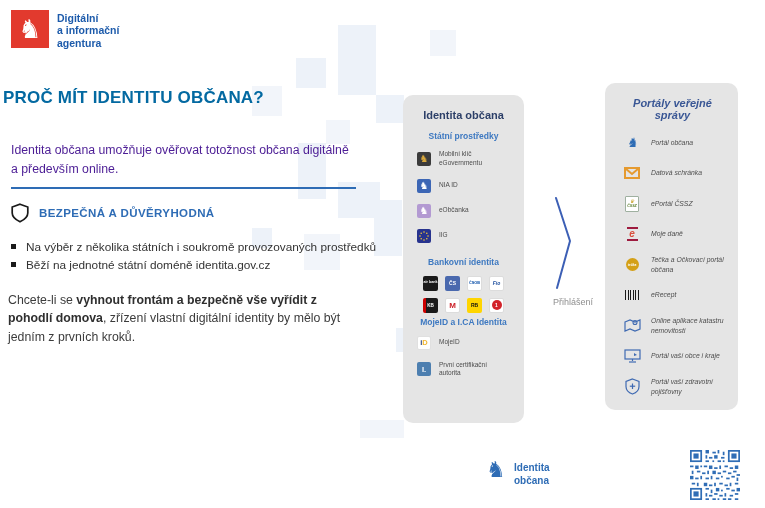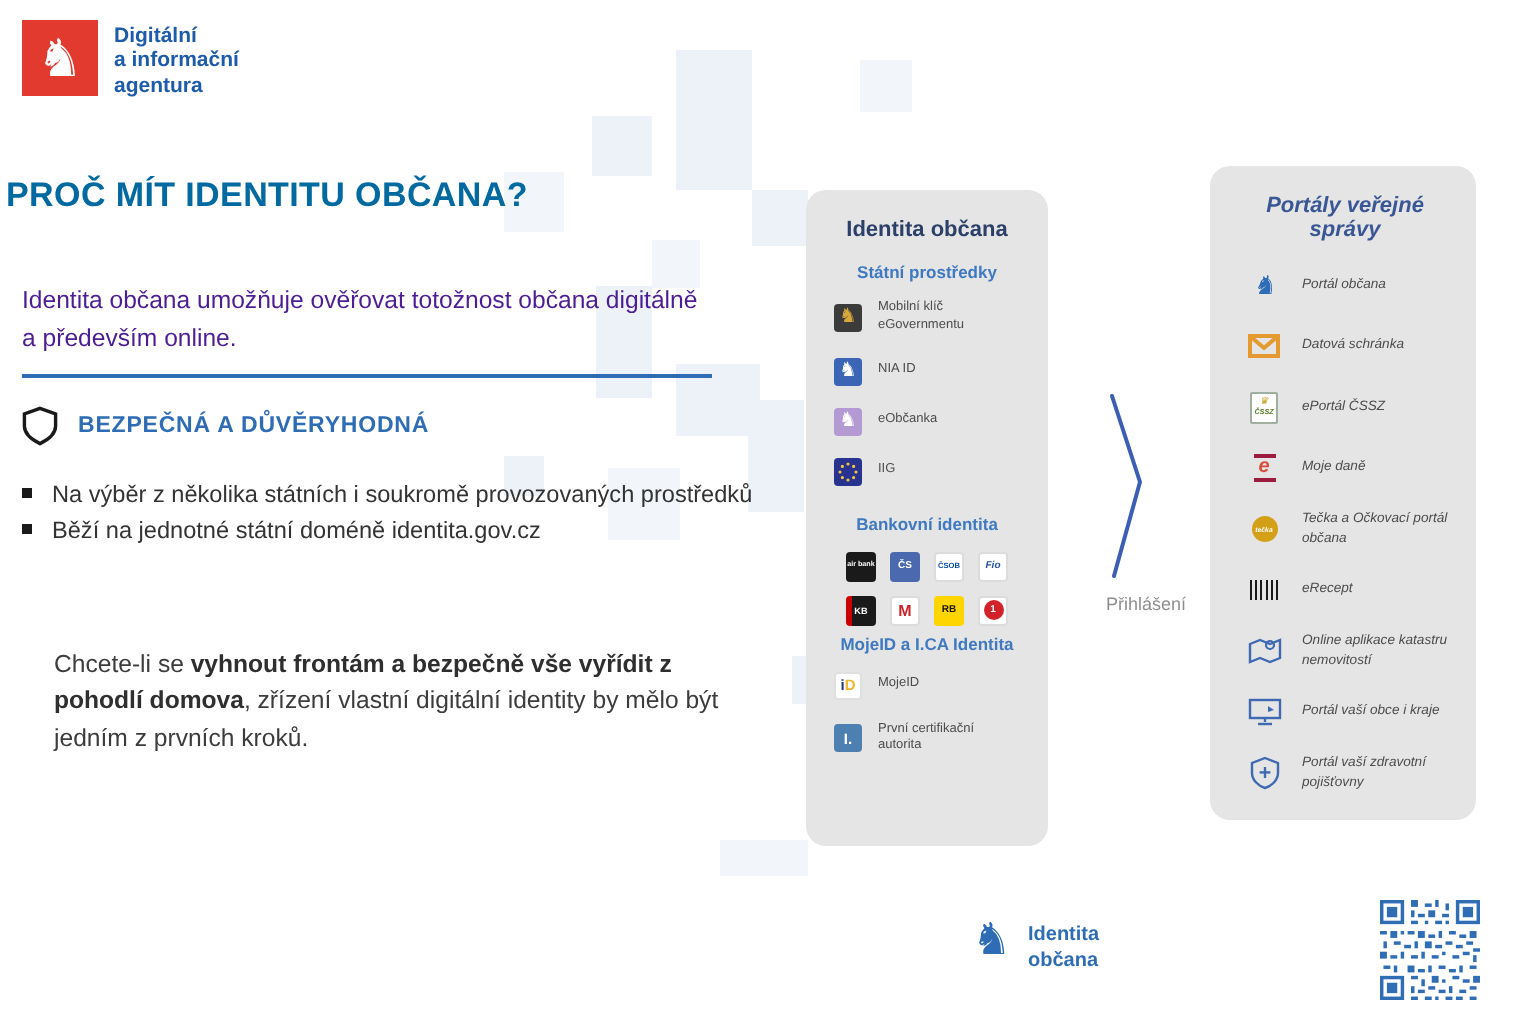--- a/index.html
+++ b/index.html
@@ -16,21 +16,21 @@
 
   
   .title { position:absolute; left:3px; top:88px; color:#0369a1; font-weight:800; font-size:17px; letter-spacing:.2px; }
   .intro { position:absolute; left:11px; top:141px; color:#4c1d95; font-size:12.3px; line-height:1.55; }
   .rule { position:absolute; left:11px; top:187px; width:345px; height:2px; background:#2e6cb5; }
   .feature { position:absolute; left:11px; top:203px; display:flex; align-items:center; gap:10px; }
   .feature-title { color:#2e6cb5; font-weight:bold; font-size:11.5px; letter-spacing:.4px; }
   .bullets { position:absolute; left:11px; top:238px; font-size:11.8px; color:#333; }
   .bullets .b { display:flex; gap:10px; line-height:1.55; }
   .sq { width:5px; height:5px; background:#1a1a1a; margin-top:6px; flex:0 0 auto; }
-  .cta { position:absolute; left:27px; top:291px; width:352px; font-size:12.3px; color:#3c3c3c; line-height:1.5;margin-top:32px; }
+  .cta { position:absolute; left:8px; top:291px; width:352px; font-size:12.3px; color:#3c3c3c; line-height:1.5; }
   .cta b { color:#2f2f2f; }
   .infobox { position:absolute; left:10px; top:340px; width:348px; height:82px; background:#3d79b8; color:#ffffff; font-size:11px; line-height:1.45; padding:13px 16px 0 18px; }
 
   
   .card { position:absolute; background:#e5e5e5; border-radius:10px; }
   .card-mid { left:403px; top:95px; width:121px; height:328px; padding:14px 8px 0 8px; text-align:center; }
   .card-right { left:605px; top:83px; width:133px; height:327px; padding:14px 8px 0 10px;font-style:italic; }
   .card-title-mid { color:#2c3f68; font-weight:bold; font-size:11px; }
   .card-title-right { color:#3a5795; font-weight:bold; font-size:11px; text-align:center; margin-bottom:11px; }
   .sec-label { color:#3e79c1; font-weight:bold; font-size:8.5px; margin-top:10px; margin-bottom:9px; }

